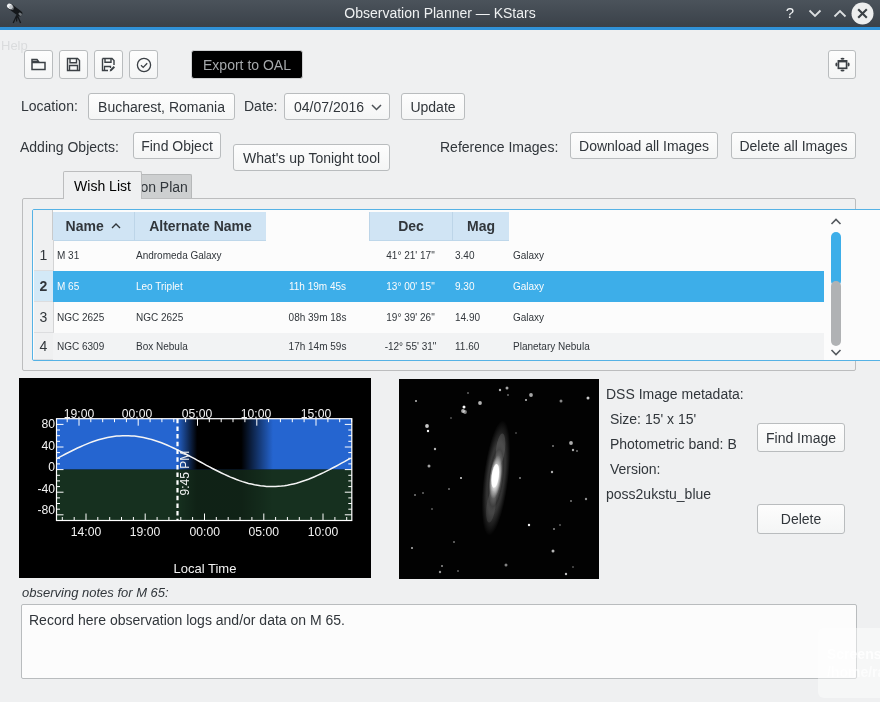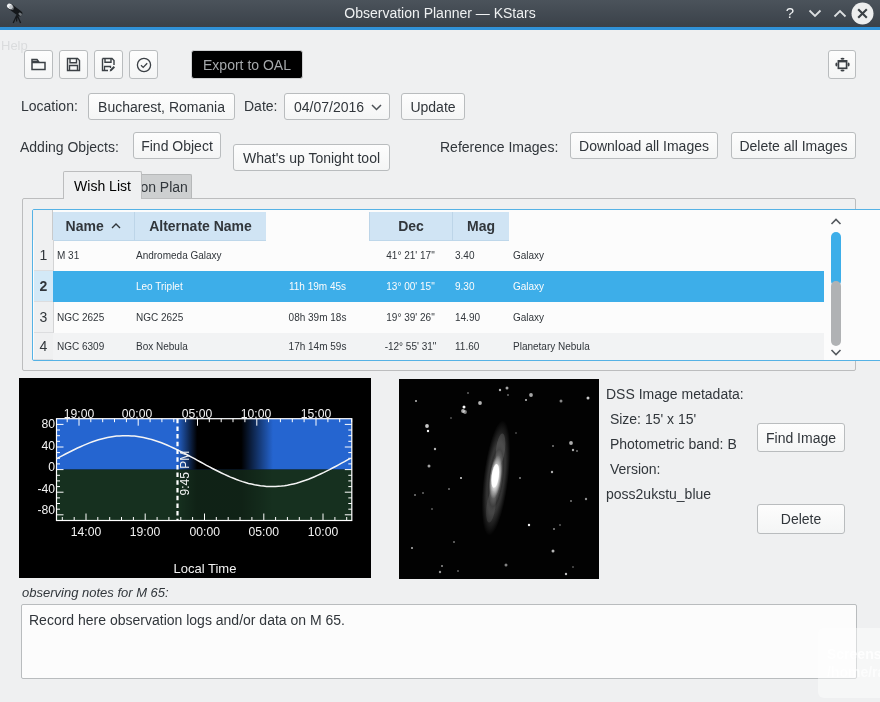--- a/index.html
+++ b/index.html
@@ -122,20 +122,21 @@
 
   <div class="vh" style="top:30px;height:31px;">1</div>
   <div class="cell" style="left:20px;top:30px;width:81px;padding-left:4px;">M 31</div>
   <div class="cell" style="left:101px;top:30px;width:132px;padding-left:2px;">Andromeda Galaxy</div>
   <div class="cell" style="left:233px;top:30px;width:103px;justify-content:center;margin-top:32px;">00h 43m 38s</div>
   <div class="cell" style="left:336px;top:30px;width:83px;justify-content:center;">41° 21' 17"</div>
   <div class="cell" style="left:419px;top:30px;width:57px;padding-left:3px;">3.40</div>
   <div class="cell" style="left:476px;top:30px;width:315px;padding-left:4px;">Galaxy</div>
   <div class="vh" style="top:61px;height:31px;background:#d3e9f7;font-weight:bold;">2</div>
   <div class="abs" style="left:20px;top:61px;width:771px;height:31px;background:#3daee9;"></div>
+  <div class="cell" style="left:20px;top:61px;width:81px;padding-left:4px;color:#fcfcfc;">M 65</div>
   <div class="cell" style="left:101px;top:61px;width:132px;padding-left:2px;color:#fcfcfc;">Leo Triplet</div>
   <div class="cell" style="left:233px;top:61px;width:103px;justify-content:center;color:#fcfcfc;">11h 19m 45s</div>
   <div class="cell" style="left:336px;top:61px;width:83px;justify-content:center;color:#fcfcfc;">13° 00' 15"</div>
   <div class="cell" style="left:419px;top:61px;width:57px;padding-left:3px;color:#fcfcfc;">9.30</div>
   <div class="cell" style="left:476px;top:61px;width:315px;padding-left:4px;color:#fcfcfc;">Galaxy</div>
   <div class="vh" style="top:92px;height:31px;">3</div>
   <div class="cell" style="left:20px;top:92px;width:81px;padding-left:4px;">NGC 2625</div>
   <div class="cell" style="left:101px;top:92px;width:132px;padding-left:2px;">NGC 2625</div>
   <div class="cell" style="left:233px;top:92px;width:103px;justify-content:center;">08h 39m 18s</div>
   <div class="cell" style="left:336px;top:92px;width:83px;justify-content:center;">19° 39' 26"</div>

